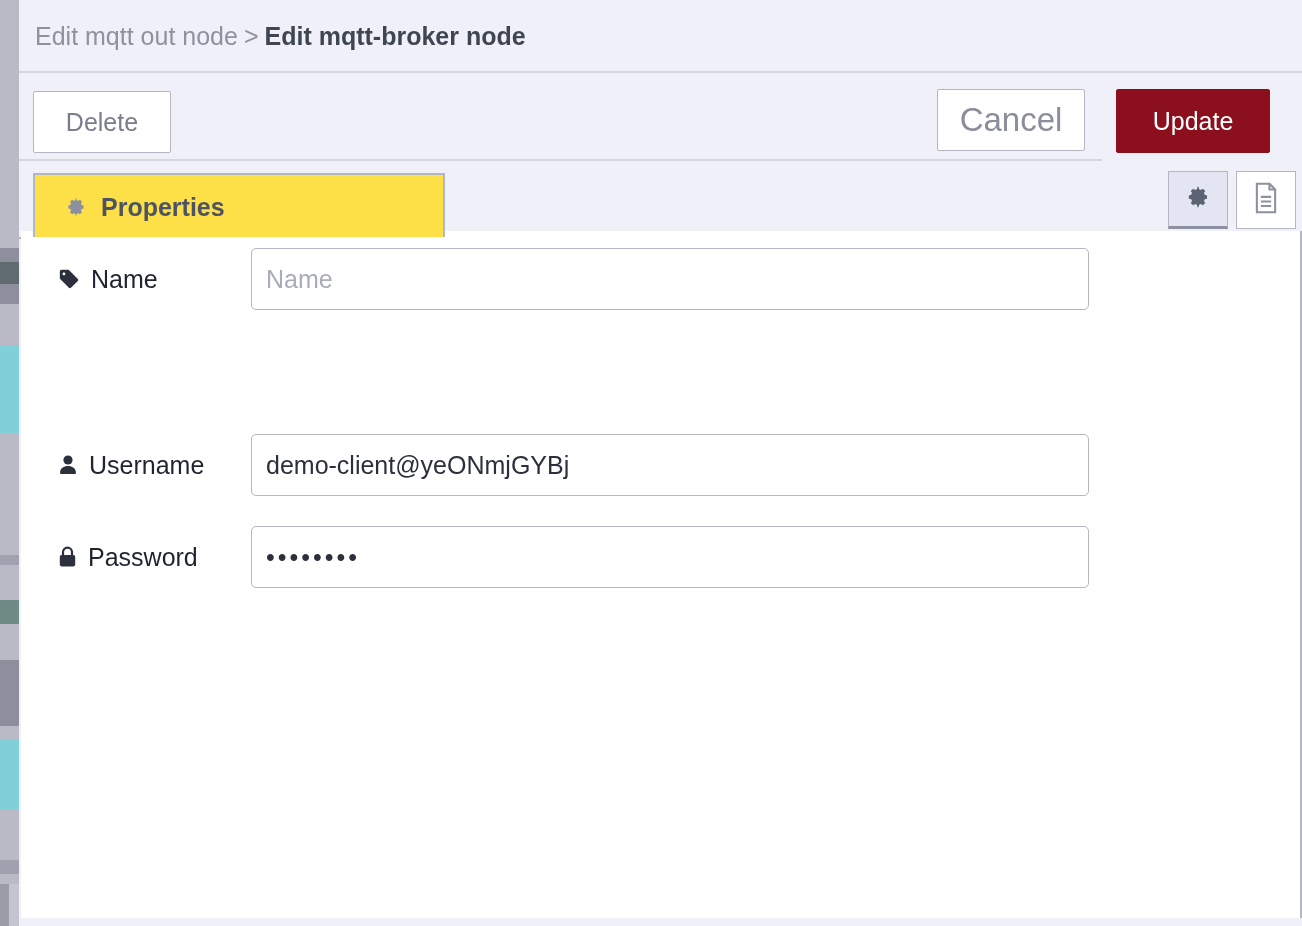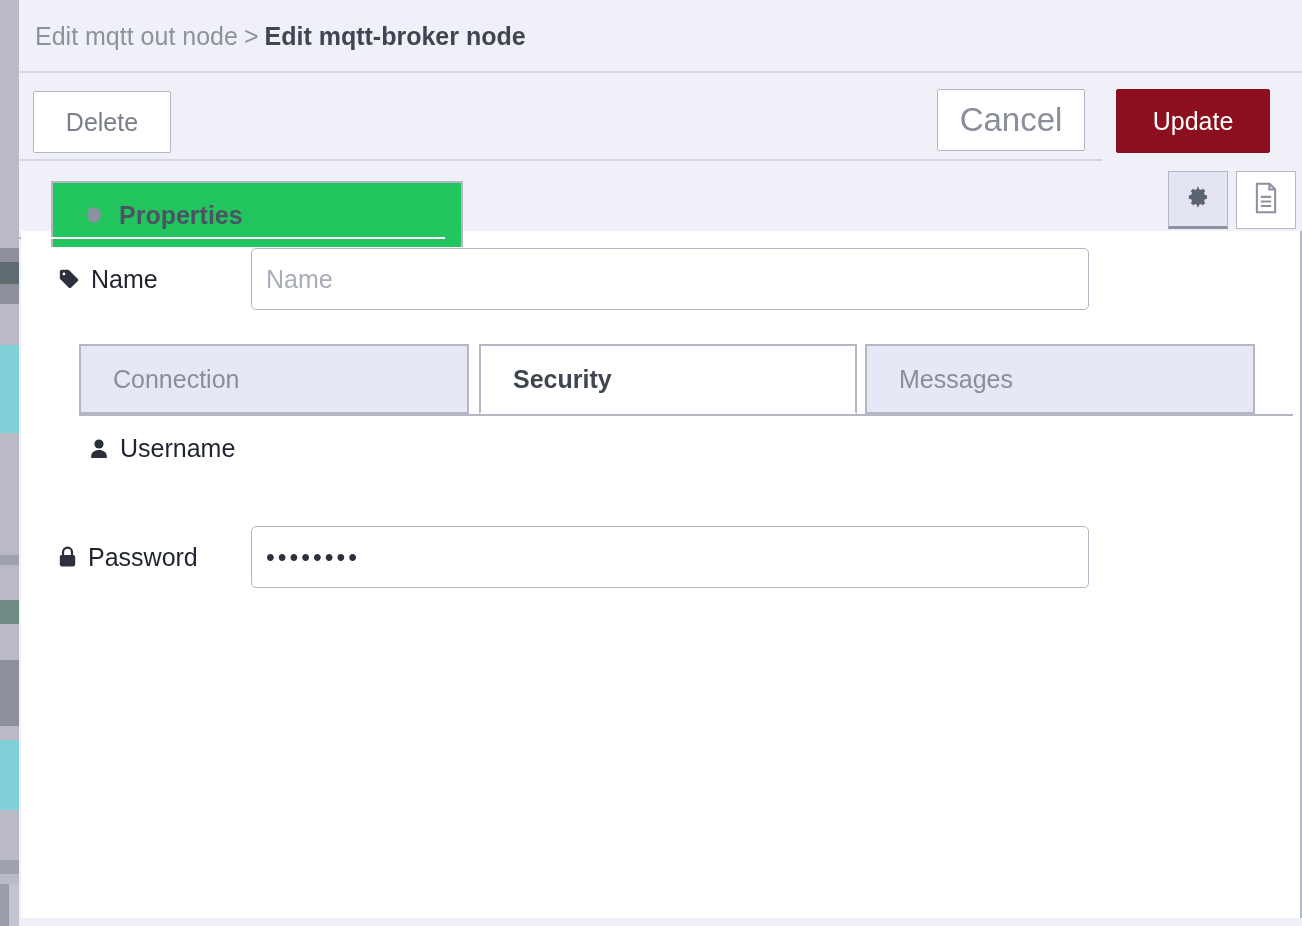--- a/index.html
+++ b/index.html
@@ -128,31 +128,30 @@
     width: 1283px; height: 78px;
   }
   .tabstrip-line {
     position: absolute;
     left: 0; bottom: 0;
     width: 1283px; height: 2px;
     background: #b4b6c4;
   }
   .tab-properties {
     position: absolute;
-    left: 14px; top: 20px;
+    left: 14px; top: 12px;
     width: 412px; height: 66px;
-    background: #22c55e;
+    background: #fde047;
     border: 2px solid #b4b6c4;
     border-bottom: none;
     box-sizing: border-box;
     display: flex;
     align-items: center;
     cursor: pointer;
     z-index: 3;
-    margin-left: 18px;
   }
   .tab-properties .tab-gear { margin-left: 30px; display: flex; align-items: center; }
   .tab-properties .tab-label {
     margin-left: 14px;
     font-size: 25px;
     font-weight: bold;
     color: #4c5463;
   }
   .tabstrip-gap {
     position: absolute;
@@ -193,21 +192,21 @@
     border-right: 2px solid #b4b6c4;
     box-sizing: border-box;
   }
 
   .form-row {
     position: absolute;
     display: flex;
     align-items: center;
   }
   .row-name     { left: 0px; top: 17px; }
-  .row-username { left: 0px; top: 203px; padding-left: 31px; }
+  .row-username { left: 0px; top: 203px; }
   .row-password { left: 0px; top: 295px; }
 
   .field-label {
     width: 230px;
     display: flex;
     align-items: center;
     font-size: 25px;
     color: #1f2430;
     padding-left: 37px;
     box-sizing: border-box;
@@ -343,37 +342,32 @@
         <span class="lbl-icon">
           <svg width="22" height="22" viewBox="0 0 24 24" aria-hidden="true">
             <path fill="#2b303c" d="M21.4 11.6L12.4 2.6c-.4-.4-.9-.6-1.4-.6H4c-1.1 0-2 .9-2 2v7c0 .5.2 1 .6 1.4l9 9c.4.4.9.6 1.4.6s1-.2 1.4-.6l7-7c.4-.4.6-.9.6-1.4s-.2-1-.6-1.4zM6.5 8C5.7 8 5 7.3 5 6.5S5.7 5 6.5 5 8 5.7 8 6.5 7.3 8 6.5 8z"></path>
           </svg>
         </span>
         <span>Name</span>
       </div>
       <input class="field-input input-name" type="text" placeholder="Name" style="">
     </div>
 
-    <div class="subtabs">
-      <div class="subtabs-underline"></div>
-      <div class="subtab subtab-inactive subtab-connection">Connection</div>
-      <div class="subtab subtab-active subtab-security">Security</div>
-      <div class="subtab subtab-inactive subtab-messages">Messages</div>
-    </div>
 
     <div class="form-row row-username">
       <div class="field-label">
         <span class="lbl-icon">
           <svg width="20" height="22" viewBox="0 0 20 22" aria-hidden="true">
             <circle cx="10" cy="6" r="4.6" fill="#2b303c"></circle>
             <path fill="#2b303c" d="M10 12c-4.3 0-7.8 2.6-7.8 5.8V20h15.6v-2.2c0-3.2-3.5-5.8-7.8-5.8z"></path>
           </svg>
         </span>
         <span>Username</span>
       </div>
+      <input class="field-input input-username" type="text" placeholder="" value="demo-client@yeONmjGYBj" style="">
     </div>
 
     <div class="form-row row-password">
       <div class="field-label">
         <span class="lbl-icon">
           <svg width="19" height="22" viewBox="0 0 19 22" aria-hidden="true">
             <path fill="none" stroke="#2b303c" stroke-width="2.2" d="M5 9V6.2a4.5 4.5 0 0 1 9 0V9"></path>
             <rect x="1.8" y="9" width="15.4" height="11.4" rx="1.8" fill="#2b303c"></rect>
           </svg>
         </span>

